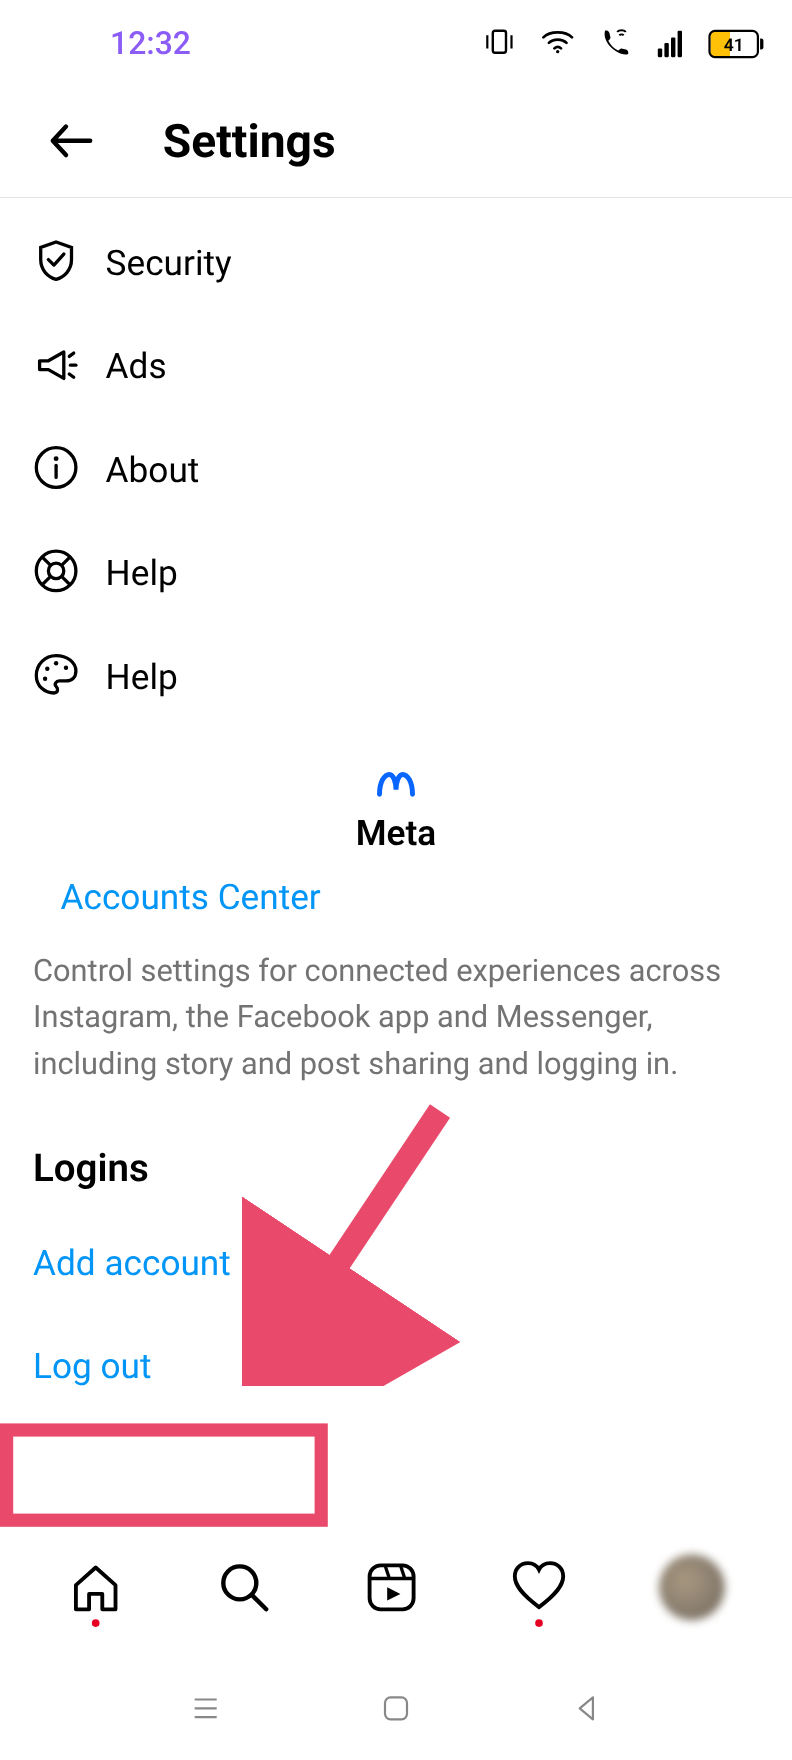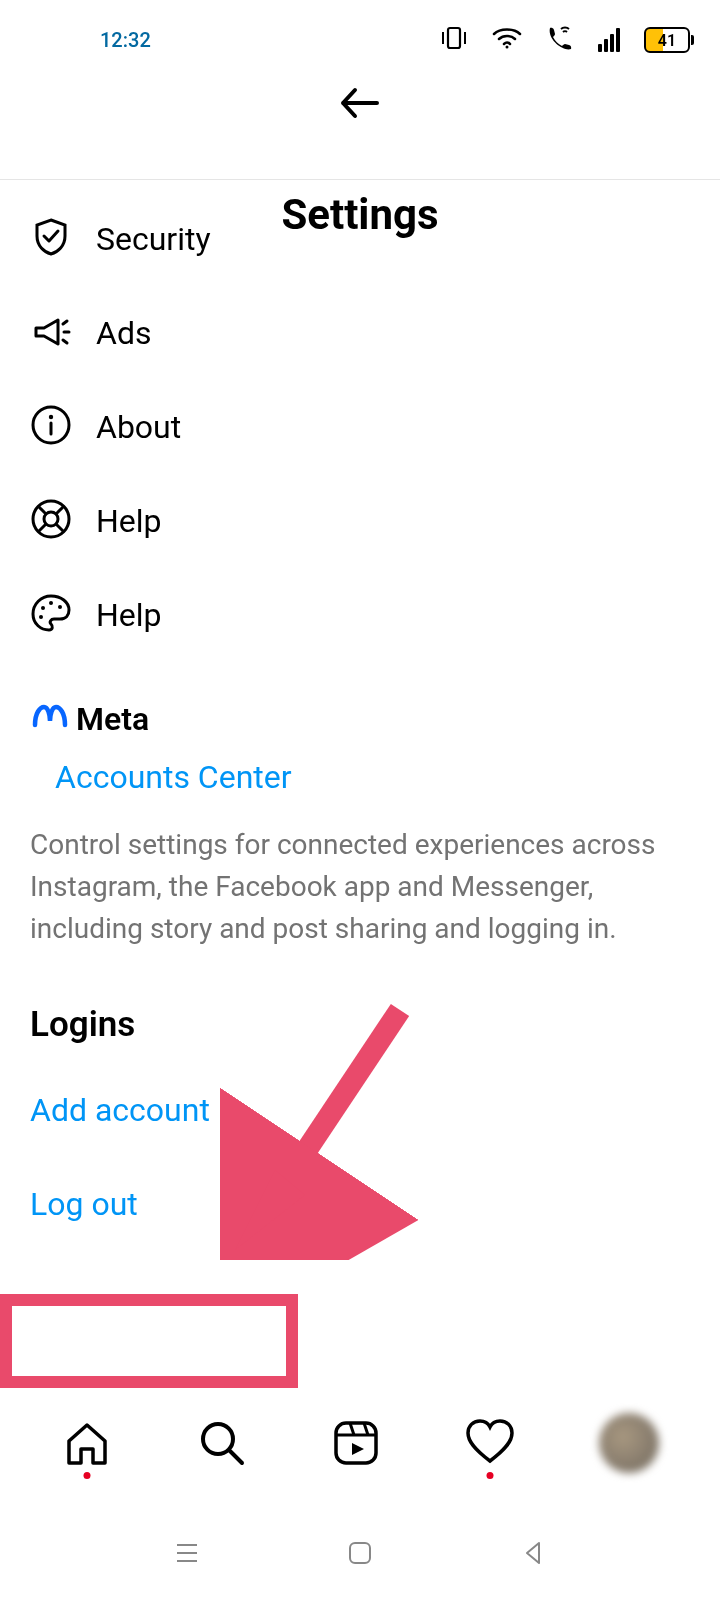--- a/index.html
+++ b/index.html
@@ -18,23 +18,23 @@
 
 
 .status-bar {
   height: 80px;
   display: flex;
   align-items: center;
   justify-content: space-between;
   padding: 0 30px 0 100px;
 }
 .status-time {
-  font-size: 20px;
+  font-size: 29px;
   font-weight: 500;
-  color: #0369a1;
+  color: #8b5cf6;
 }
 .status-icons {
   display: flex;
   align-items: center;
   gap: 24px;
 }
 .battery-box {
   width: 46px;
   height: 26px;
   border: 2.5px solid #000;
@@ -74,21 +74,20 @@
 .signal-bars span:nth-child(4){height:24px}
 
 
 .header {
   height: 100px;
   display: flex;
   align-items: center;
   padding: 0 42px;
   border-bottom: 1px solid #e5e5e5;
   gap: 60px;
-  flex-direction: column;
 }
 .header-title {
   font-size: 42px;
   font-weight: 700;
   color: #000;
 }
 .back-arrow-icon svg {
   width: 46px;
   height: 46px;
 }
@@ -119,20 +118,21 @@
 
 
 .meta-section {
   padding: 30px 30px 0;
 }
 .meta-brand {
   display: flex;
   align-items: center;
   gap: 6px;
   margin-bottom: 20px;
+  flex-direction: column;
 }
 .meta-logo {
   color: #0866ff;
 }
 .meta-text {
   font-size: 32px;
   font-weight: 600;
   color: #000;
 }
 .accounts-center-link {

